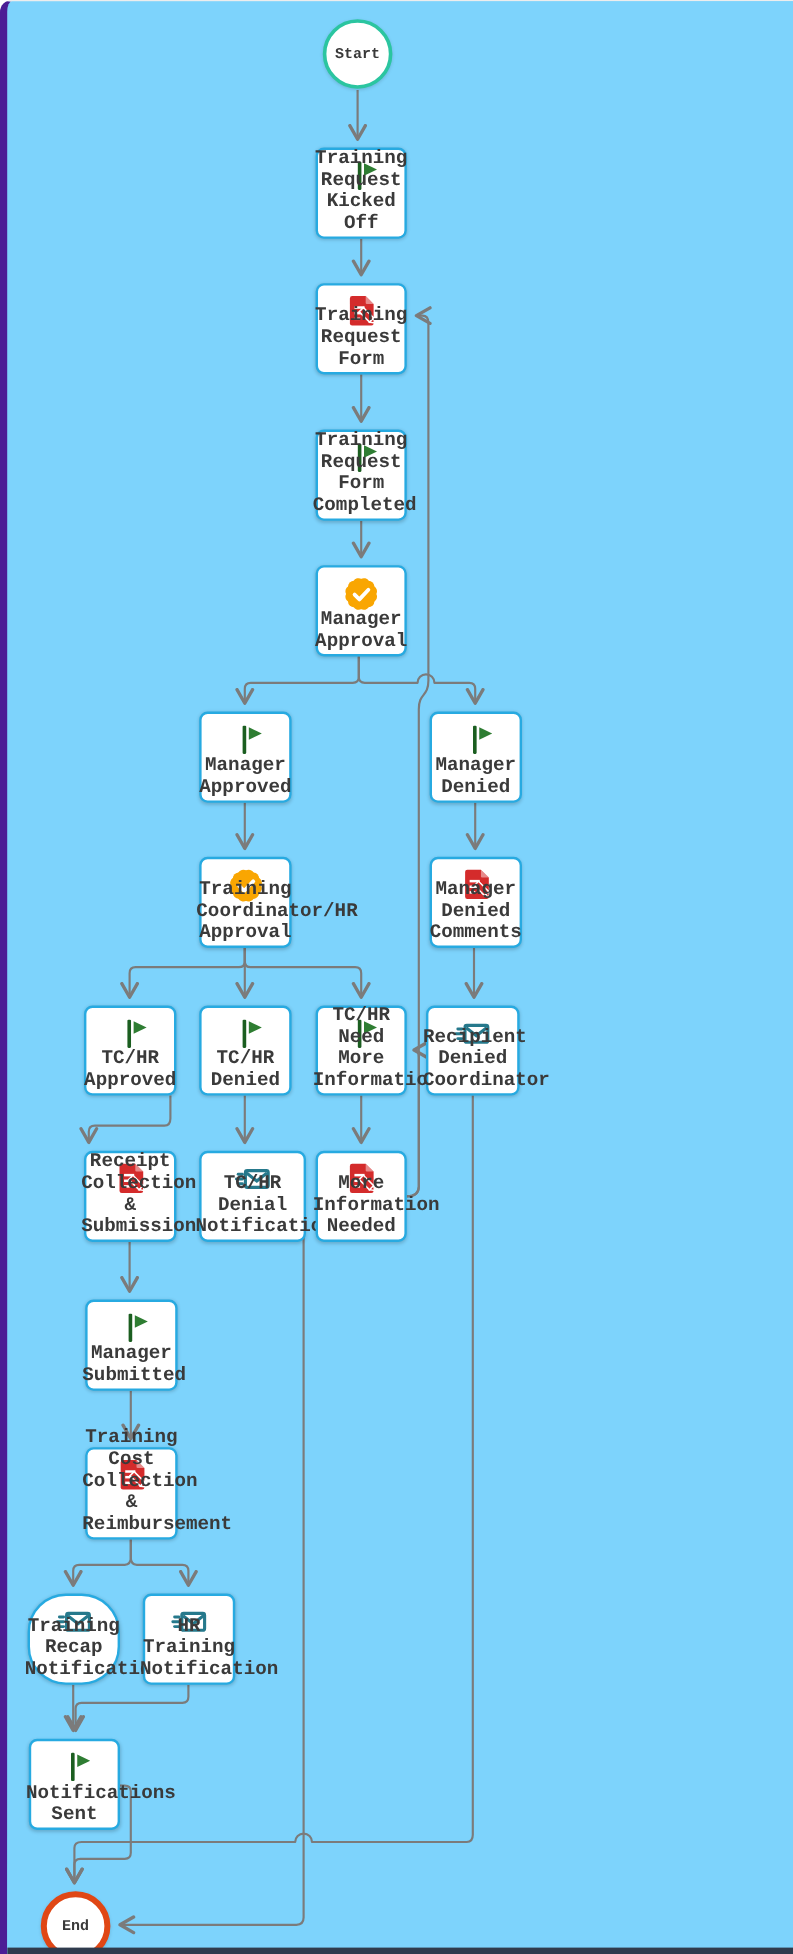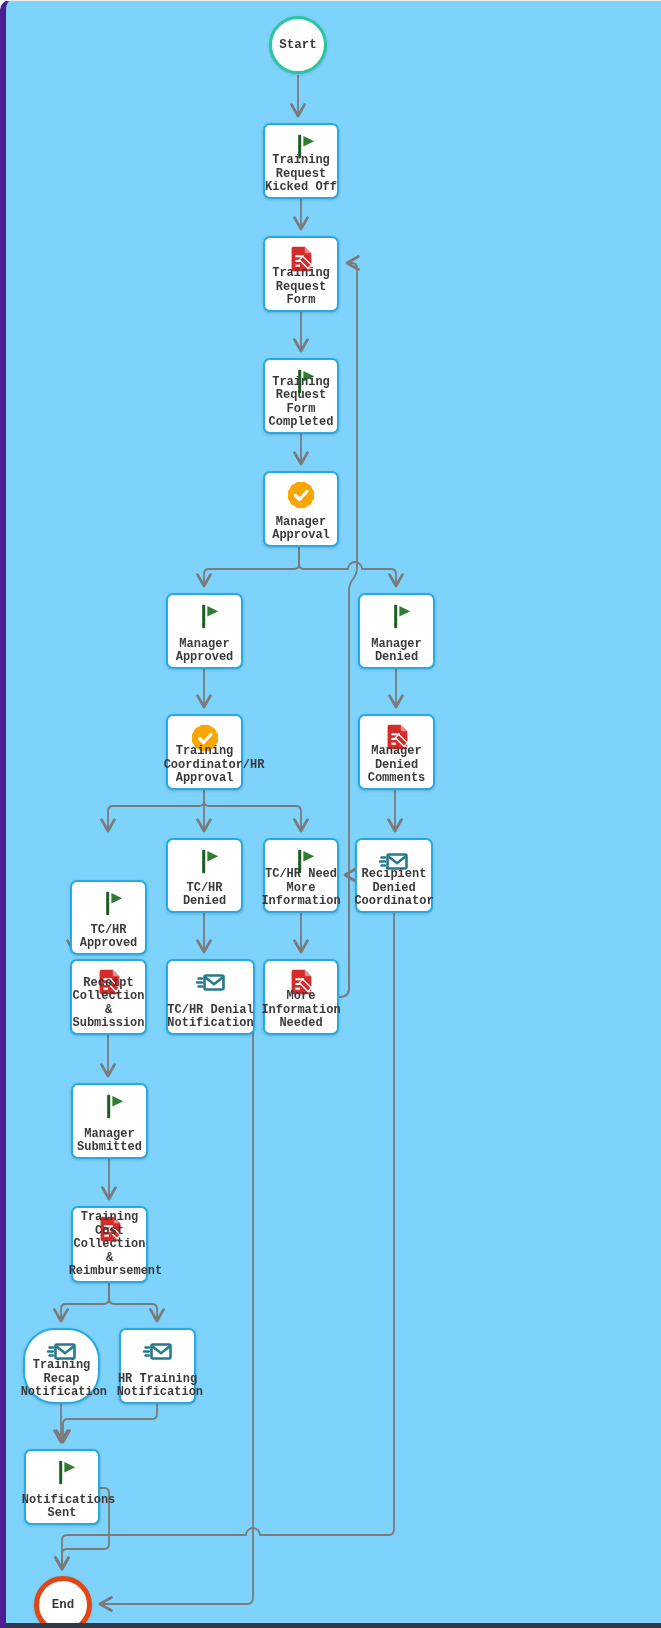--- a/index.html
+++ b/index.html
@@ -9,21 +9,21 @@
     font-family:Liberation Mono, monospace;
   }
   #edges{position:absolute;left:0;top:0;z-index:1;}
   .node{
     position:absolute;z-index:2;background:#fff;border:2.5px solid #27AAE1;border-radius:7px;
     box-shadow:0 1px 3px rgba(0,0,0,.18);box-sizing:border-box;
   }
   .node .ic{position:absolute;top:5px;left:0;width:100%;display:flex;justify-content:center;}
   .node .lbl{
     position:absolute;bottom:2px;left:-6%;width:112%;text-align:center;
-    font-size:12px;font-weight:700;color:#3a3a3a;line-height:1.13;
+    font-size:16px;font-weight:700;color:#3a3a3a;line-height:1.13;
   }
   .terminal{
     position:absolute;z-index:2;background:#fff;border-radius:50%;box-sizing:border-box;
     display:flex;align-items:center;justify-content:center;
     font-size:12.5px;font-weight:700;color:#3a3a3a;box-shadow:0 1px 3px rgba(0,0,0,.15);
   }
   #start-node{left:263px;top:15px;width:58px;height:58px;border:3.5px solid #2BC5A0;}
   #end-node{left:28px;top:1575px;width:58px;height:58px;border:5px solid #E04715;}
   #bottombar{position:absolute;left:0;bottom:0;width:100%;height:6px;background:#2F3B4D;z-index:5;}
 </style>
@@ -160,21 +160,21 @@
             <rect x="11" y="18" width="7" height="2.2" fill="#fff"></rect>
             <rect x="11" y="23" width="5" height="2.2" fill="#fff"></rect>
             <g transform="rotate(45 22 21)">
               <rect x="15" y="18.4" width="13" height="5.2" fill="#D42B2B" stroke="#fff" stroke-width="1.4"></rect>
               <path d="M28 18.4 L31.5 21 L28 23.6 Z" fill="#D42B2B" stroke="#fff" stroke-width="1.2"></path>
             </g>
           </svg>
         </span>
         <span class="lbl">Manager Denied Comments</span>
       </div>
-      <div class="node" style="left: 64px; top: 879px; width: 77px; height: 75px;">
+      <div class="node" style="left: 64px; top: 837px; width: 77px; height: 75px;">
         <span class="ic">
           <svg width="32" height="32" viewBox="0 0 34 34">
             <rect x="14" y="5" width="3.2" height="25" rx="1" fill="#1B5E20"></rect>
             <path d="M19.5 6.5 L31 12 L19.5 17.5 Z" fill="#2E7D32"></path>
           </svg>
         </span>
         <span class="lbl">TC/HR Approved</span>
       </div>
       <div class="node" style="left: 160px; top: 837px; width: 77px; height: 75px;">
         <span class="ic">

